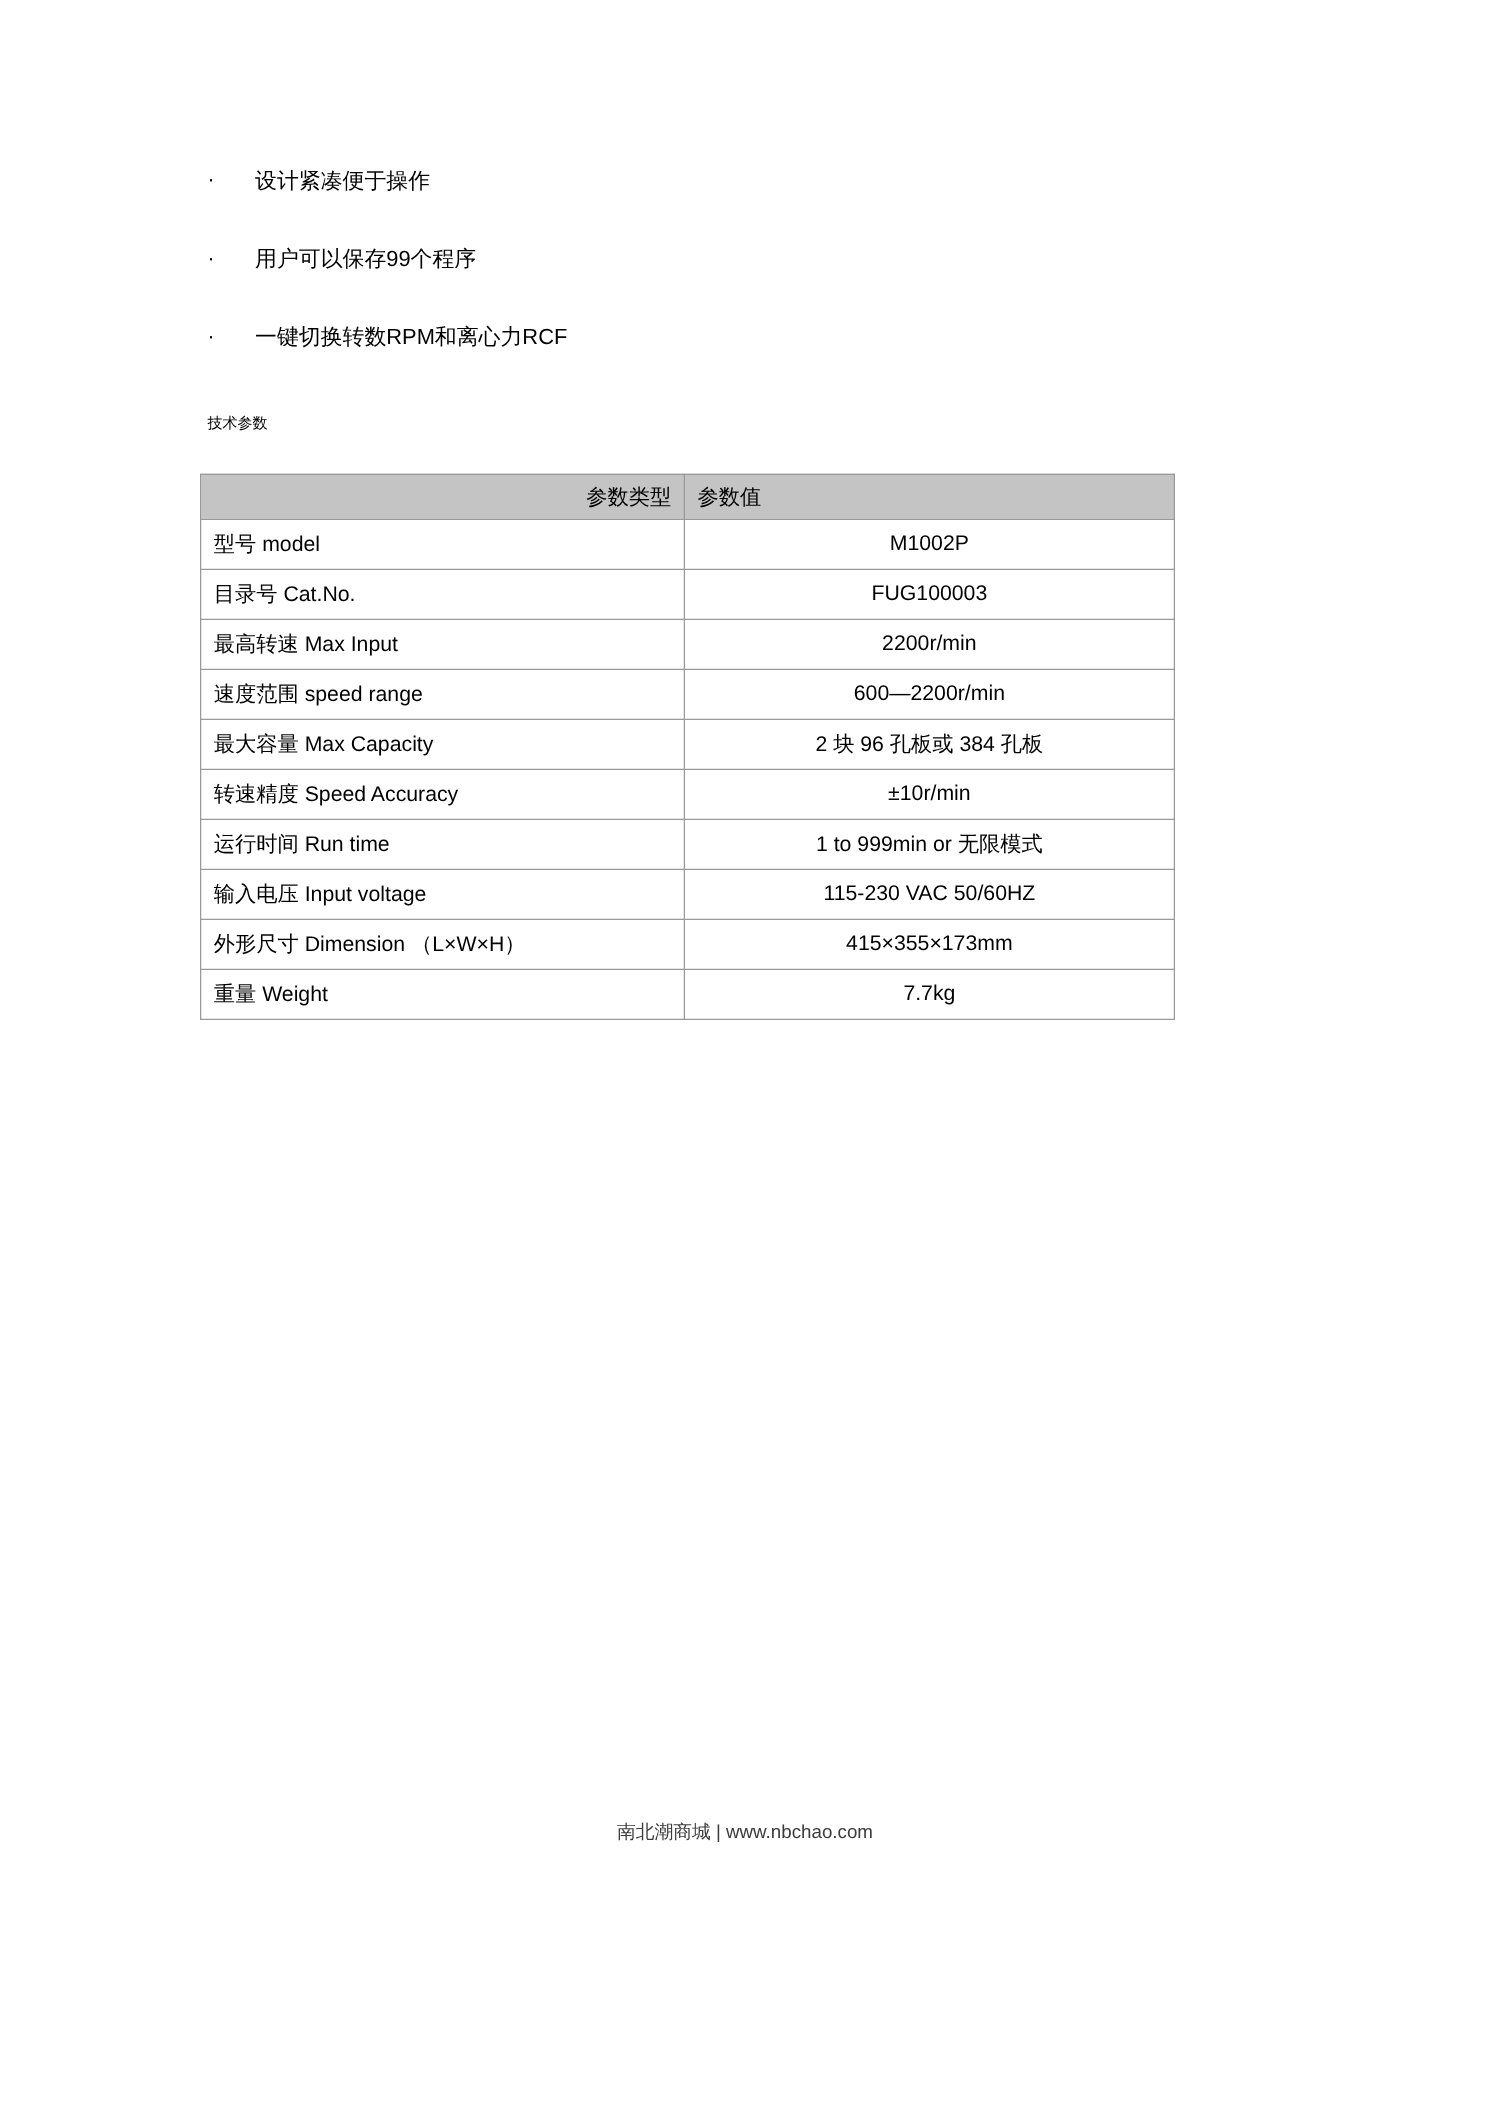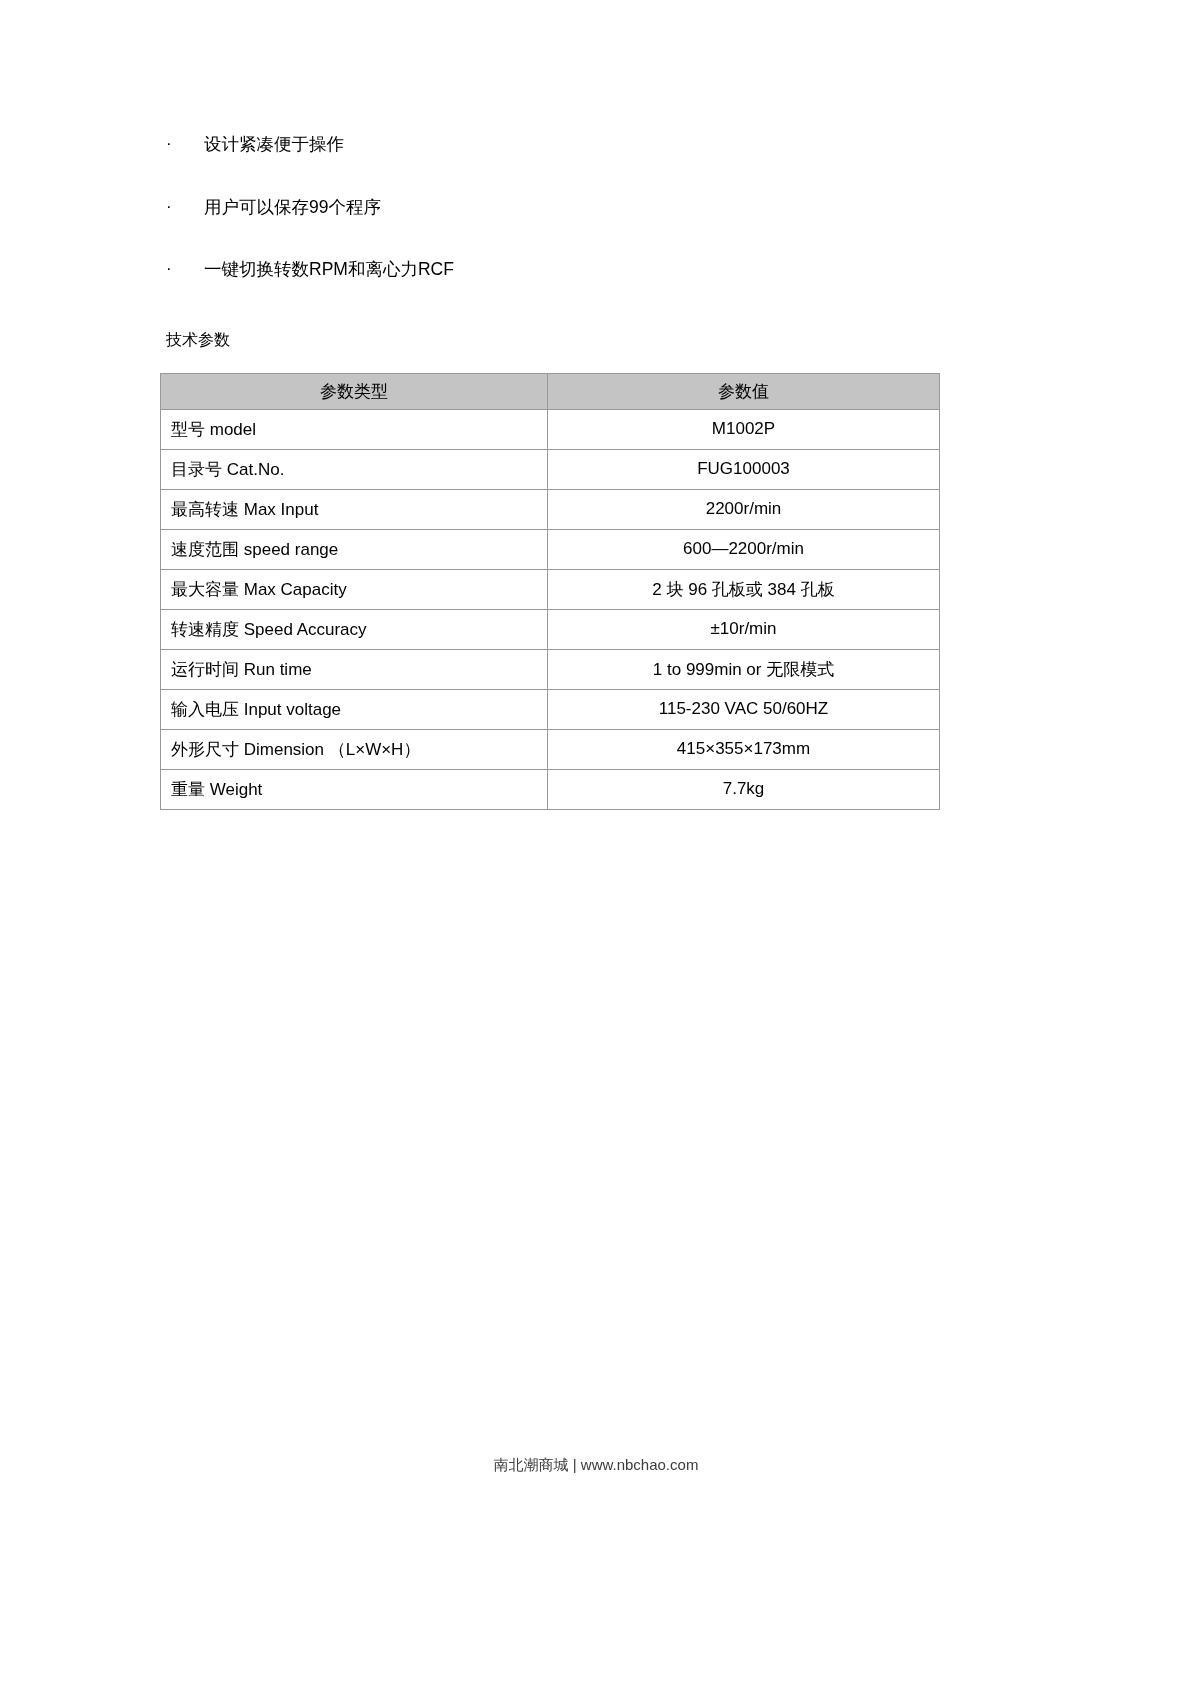--- a/index.html
+++ b/index.html
@@ -47,45 +47,45 @@
     line-height: 1.4;
     color: #000;
     text-align: left;
     padding-left: 6px;
     box-sizing: border-box;
   }
   .bullet-text {
     flex: 1 1 auto;
   }
   .section-title {
-    font-size: 16px;
+    font-size: 12px;
     margin-top: 48px;
-    margin-bottom: 22px;
+    margin-bottom: 32px;
     padding-left: 6px;
   }
   table.spec {
     border-collapse: collapse;
     width: 779px;
     margin-left: 0px;
     table-layout: fixed;
   }
   table.spec th, table.spec td {
     border: 1px solid #999999;
     font-size: 17px;
     font-weight: normal;
     height: 40px;
     padding: 0 10px;
     box-sizing: border-box;
   }
   table.spec thead th {
     background: #c4c4c4;
     height: 36px;
   }
-  th.col-type { width: 387px; text-align: center; margin-left: 12px; }
-  th.col-val  { width: 392px; text-align: center; }
+  th.col-type { width: 387px; text-align: right; margin-left: 12px; }
+  th.col-val  { width: 392px; text-align: left; }
   td.cell-type { text-align: left; }
   td.cell-val  { text-align: center; }
   .footer {
     position: absolute;
     left: 0;
     top: 1456px;
     width: 1192px;
     text-align: center;
     font-size: 15px;
     color: #3b3b3b;

